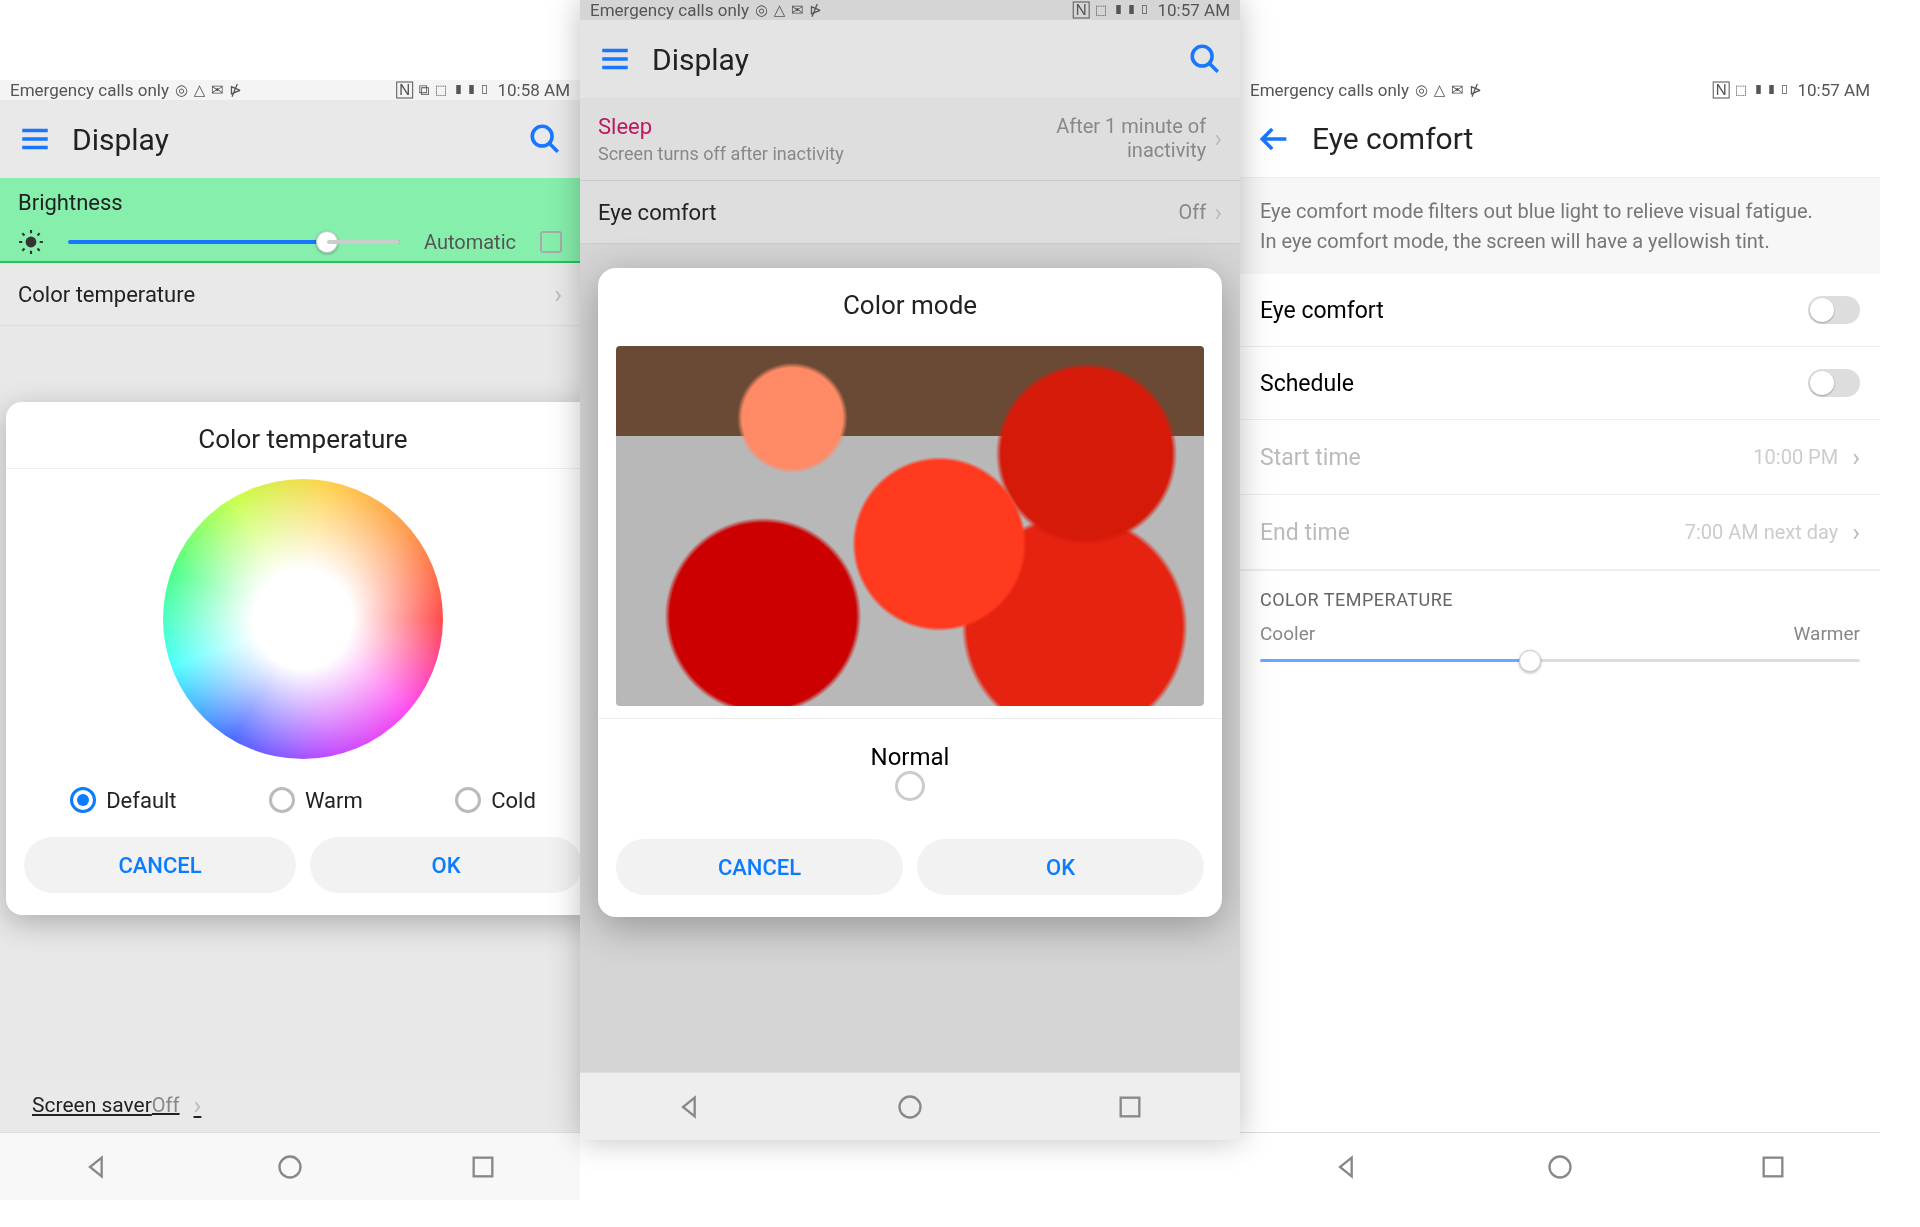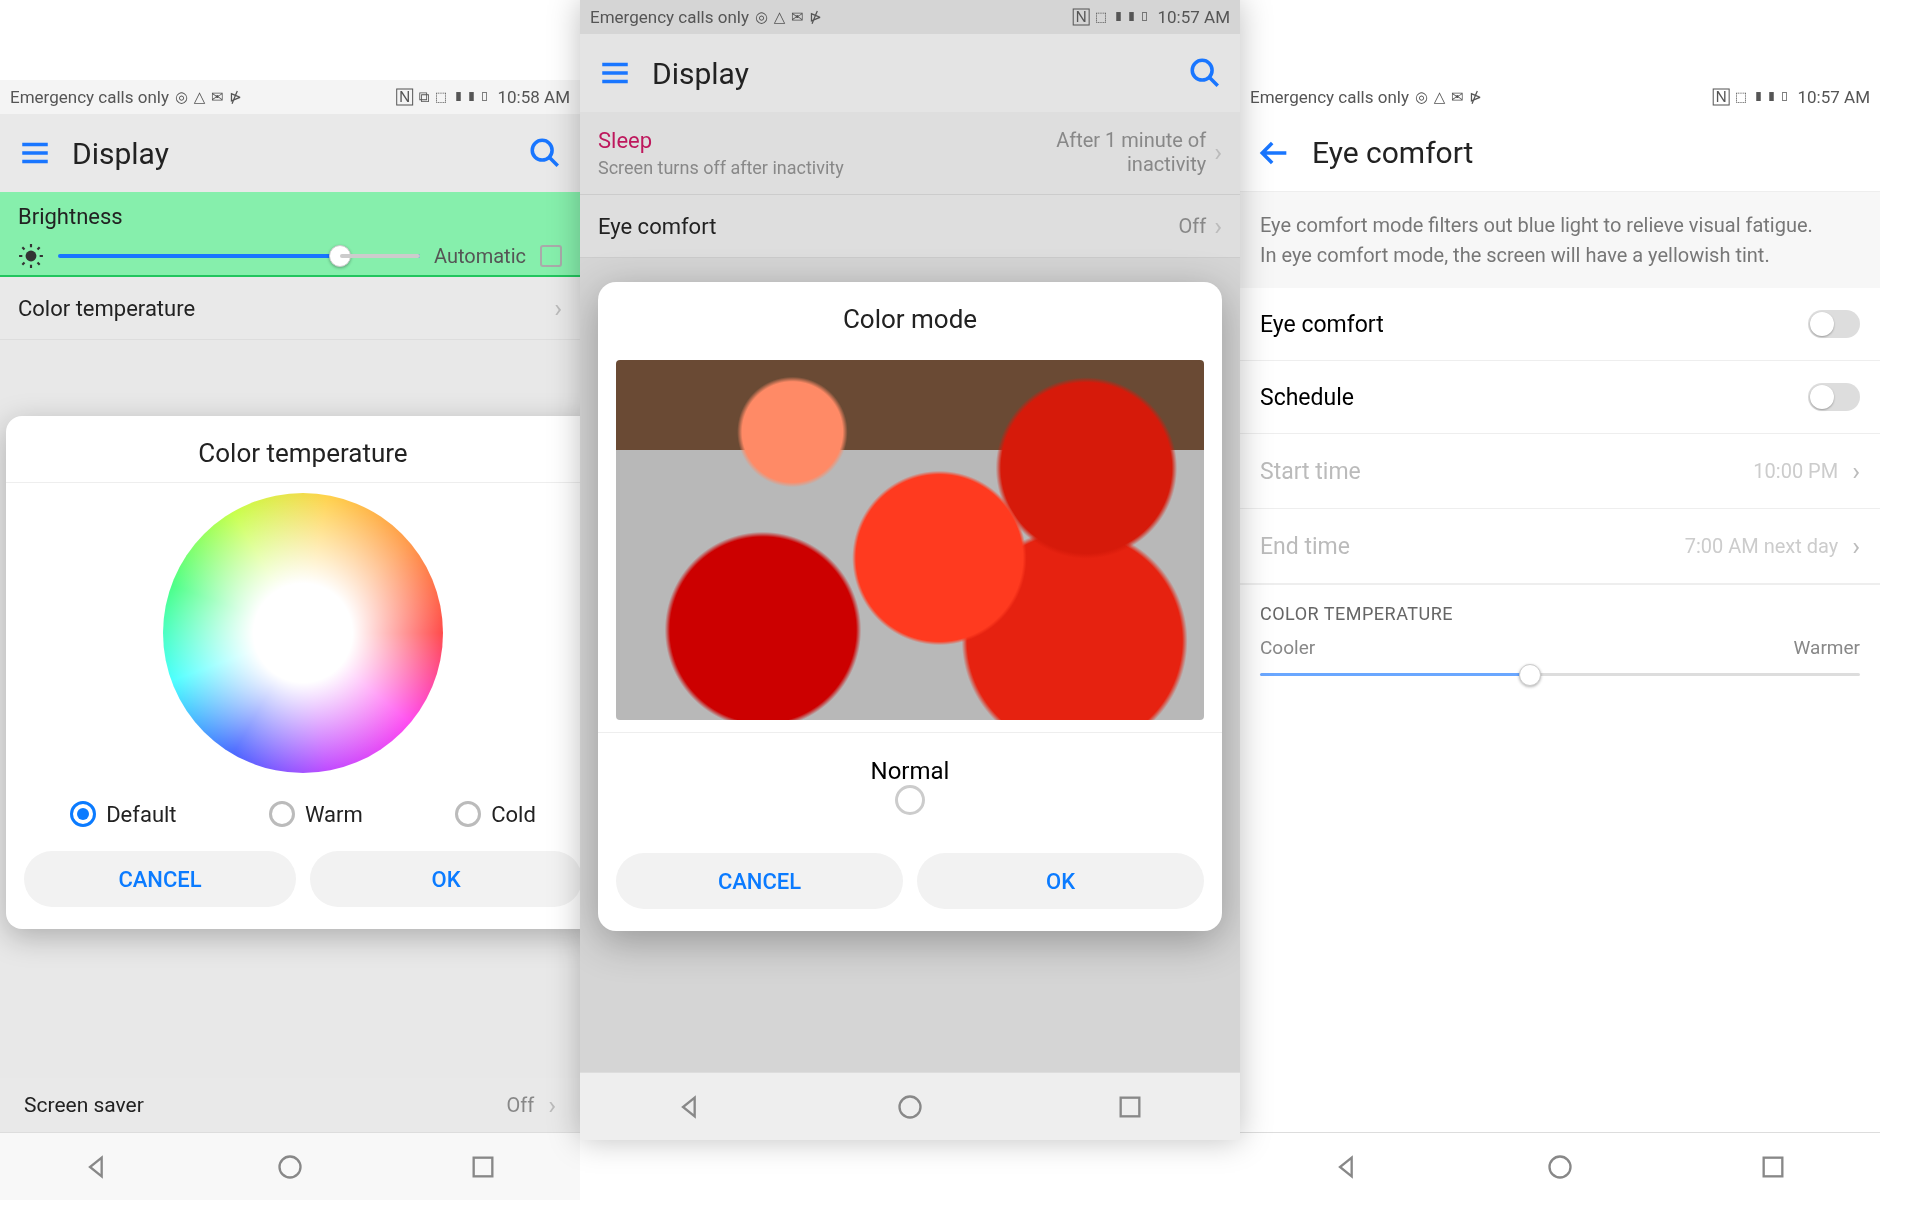--- a/index.html
+++ b/index.html
@@ -2,21 +2,21 @@
 <html><head>
 <meta charset="utf-8">
 <style>
   * { box-sizing: border-box; margin: 0; padding: 0; font-family: -apple-system, BlinkMacSystemFont, "Segoe UI", Roboto, Arial, sans-serif; }
   body { background: #fff; display: flex; width: 1920px; height: 1227px; overflow: hidden; }
   .phone { position: relative; background: #fff; display: flex; flex-direction: column; overflow: hidden; }
   .phone1 { width: 580px; height: 1120px; margin-top: 80px; background: #e8e8e8; }
   .phone2 { width: 660px; height: 1140px; margin-top: 0; z-index: 2; box-shadow: 0 0 30px rgba(0,0,0,0.25); background:#d5d5d5;}
   .phone3 { width: 640px; height: 1120px; margin-top: 80px; background: #fff; }
 
-  .statusbar { height: 34px; display: flex; align-items: center; justify-content: space-between; padding: 0 10px; font-size: 17px; color: #555; }
+  .statusbar { height: 20px; display: flex; align-items: center; justify-content: space-between; padding: 0 10px; font-size: 17px; color: #555; }
   .phone2 .statusbar { background: #d5d5d5; }
   .phone1 .statusbar, .phone3 .statusbar { background: #f4f4f4; }
   .statusbar .left { display: flex; align-items: center; gap: 6px; font-size: 17px;}
   .statusbar .right { display: flex; align-items: center; gap: 6px; font-size: 17px;}
   .icongrp { font-size: 15px; letter-spacing: 1px;}
   
   .appbar { height: 78px; display: flex; align-items: center; padding: 0 18px; gap: 20px; }
   .phone1 .appbar, .phone2 .appbar { background: #e9e9e9; }
   .phone3 .appbar { background: #fff; border-bottom:1px solid #eee;}
   .appbar .title { font-size: 30px; color: #222; flex: 1; }
@@ -25,21 +25,21 @@
 
   .row { display:flex; align-items:center; justify-content:space-between; padding: 16px 18px; font-size:22px; color:#222; border-bottom:1px solid #ddd; background:#e9e9e9;}
   .row .rowtitle { font-size:22px; color:#be185d;}
   .row .rowsub { font-size:18px; color:#888; margin-top:4px;}
   .row .rowval { font-size:20px; color:#888; text-align:right;}
   .chev { color:#bbb; font-size:26px; margin-left:8px;}
 
   .phone1-content { position:relative; flex:1;}
   .brightness { padding: 12px 18px 6px 18px; background:#86efac; border-bottom:2px solid #22c55e;}
   .brightness .lbl { font-size:22px; color:#222; margin-bottom:14px;}
-  .brightness-row { display:flex; align-items:center; gap:14px;}
+  .brightness-row { display:flex; align-items:center; gap:24px;}
   .sunicon { width:26px; height:26px;}
   .slider { flex:1; height:4px; background:#1976ff; position:relative; border-radius:2px;}
   .slider::after { content:""; position:absolute; left:78%; right:0; top:0; bottom:0; background:#ccc; border-radius:2px;}
   .slider .thumb { position:absolute; left:78%; top:50%; width:22px; height:22px; background:#fff; border:1px solid #ccc; border-radius:50%; transform:translate(-50%,-50%); box-shadow:0 1px 3px rgba(0,0,0,0.3);}
   .autolbl { font-size:20px; color:#555;}
   .checkbox { width:22px; height:22px; border:2px solid #aaa; border-radius:3px;}
 
   .dialog { position:absolute; left:6px; right:-20px; background:#fff; border-radius:16px; box-shadow:0 8px 30px rgba(0,0,0,0.25); padding: 0; overflow:hidden;}
   .phone1 .dialog { top:224px;}
   .dialog-title { text-align:center; font-size:26px; color:#222; padding:22px 10px 14px 10px; border-bottom:1px solid #eee;}
@@ -92,21 +92,21 @@
   .sectlbl { padding:18px 20px 8px 20px; font-size:18px; color:#666; letter-spacing:0.5px; border-top:1px solid #eee;}
   .tempslider { padding:4px 20px 20px 20px;}
   .tempslider .lbls{ display:flex; justify-content:space-between; font-size:19px; color:#888; margin-bottom:14px;}
   .tslide { height:3px; background:linear-gradient(90deg,#6aa7ff 0 45%, #ddd 45% 100%); position:relative; border-radius:2px;}
   .tslide .th{ position:absolute; left:45%; top:50%; width:22px; height:22px; background:#fff; border:1px solid #ccc; border-radius:50%; transform:translate(-50%,-50%); box-shadow:0 1px 3px rgba(0,0,0,0.3);}
 
   .navbar { height:68px; display:flex; align-items:center; justify-content:space-around; border-top:1px solid #ddd; background:#f8f8f8;}
   .navbtn { width:28px; height:28px;}
   .navbtn svg { stroke:#888; fill:none; stroke-width:2;}
 
-  .bottom-peek { padding:12px 24px; font-size:21px; color:#222; background:#e9e9e9; display:flex; justify-content:space-between; align-items:center;}
+  .bottom-peek { padding:12px 32px; font-size:21px; color:#222; background:#e9e9e9; display:flex; align-items:center;text-decoration:underline;}
 </style>
 </head>
 <body>
 
 <div class="phone phone1">
   <div class="statusbar">
     <div class="left">
       <span>Emergency calls only</span>
       <span class="icongrp">◎ △ ✉ ⋫</span>
     </div>

